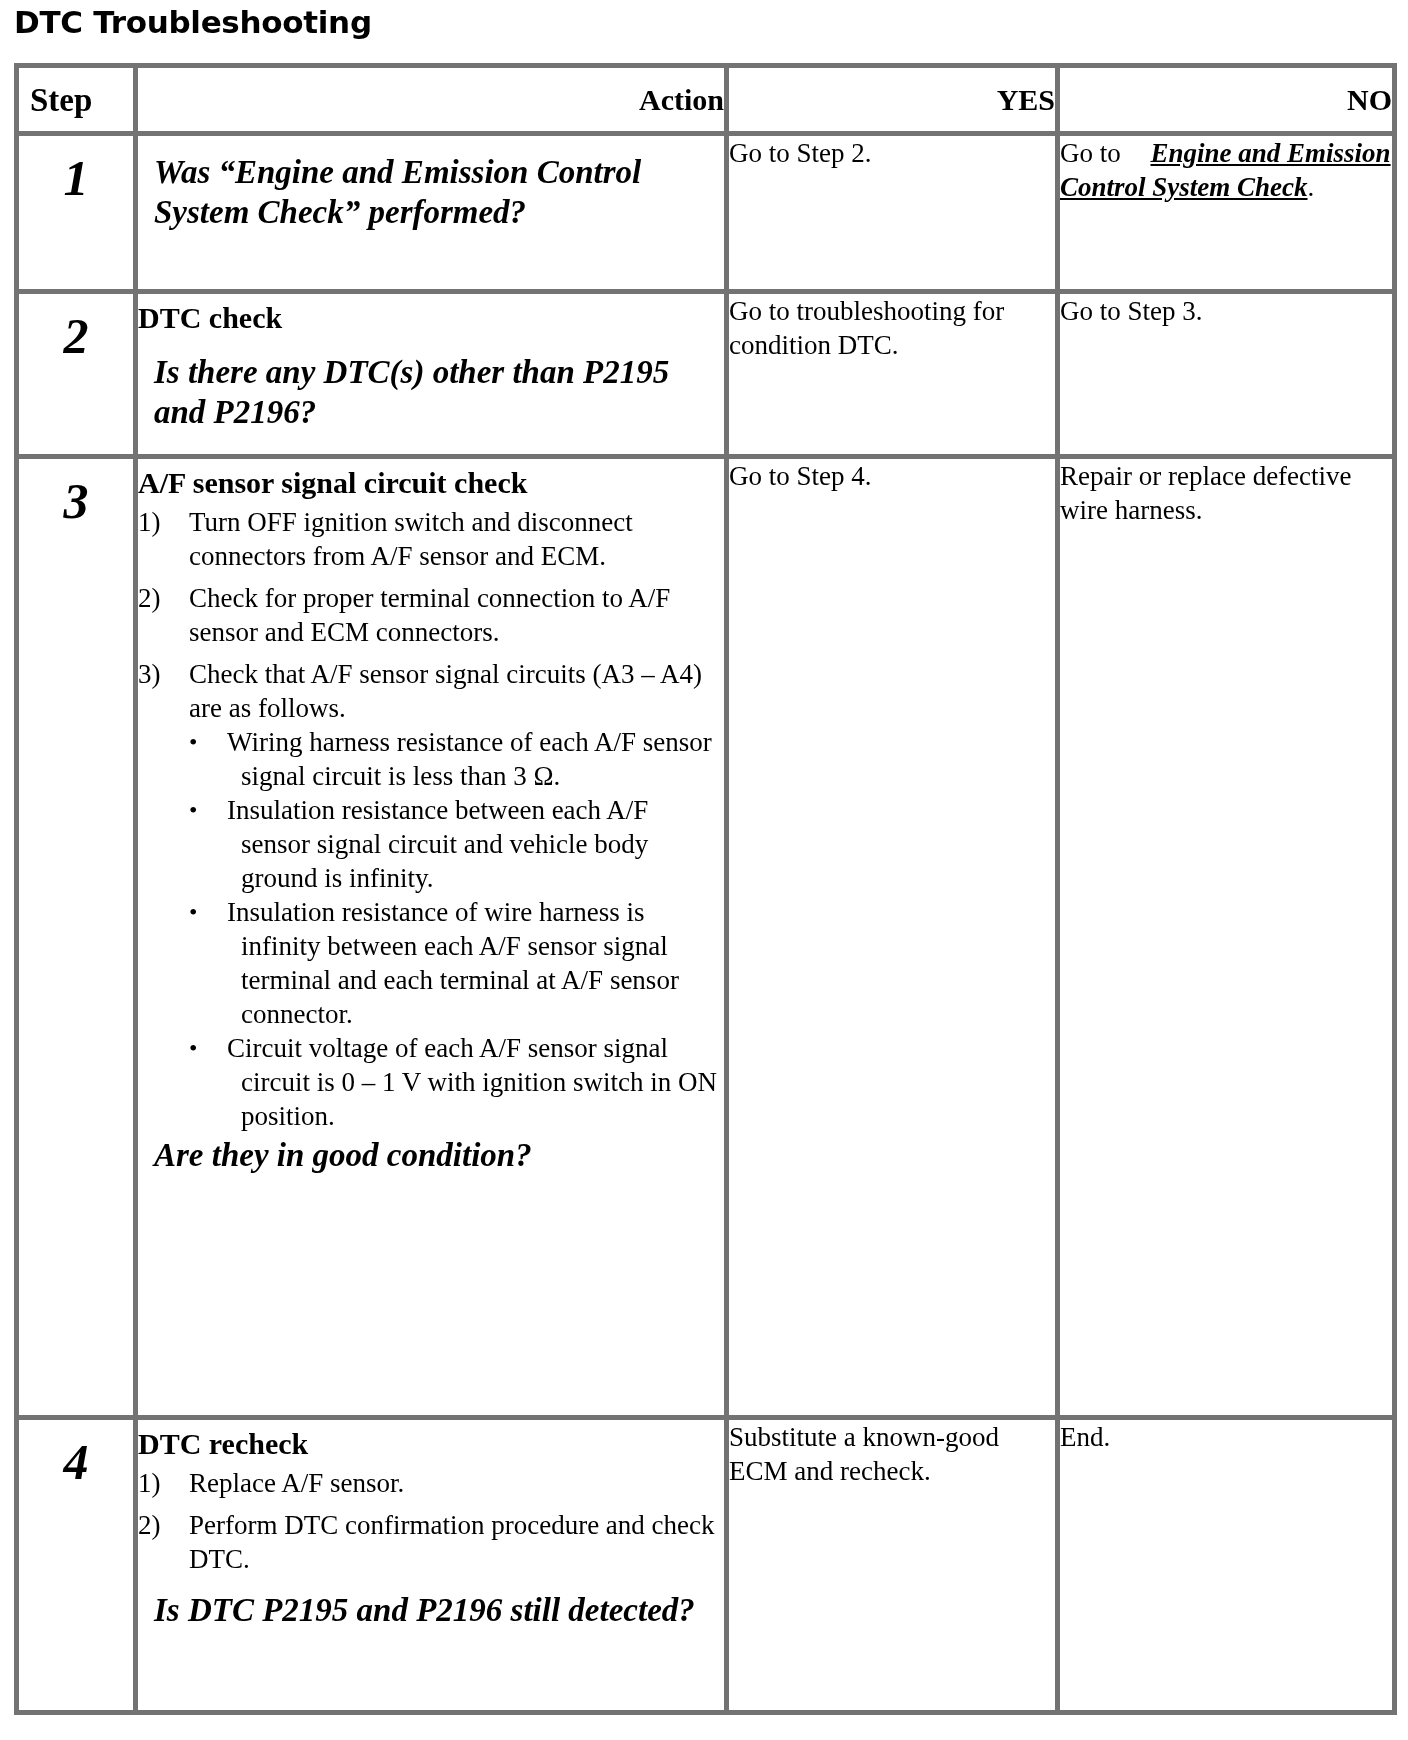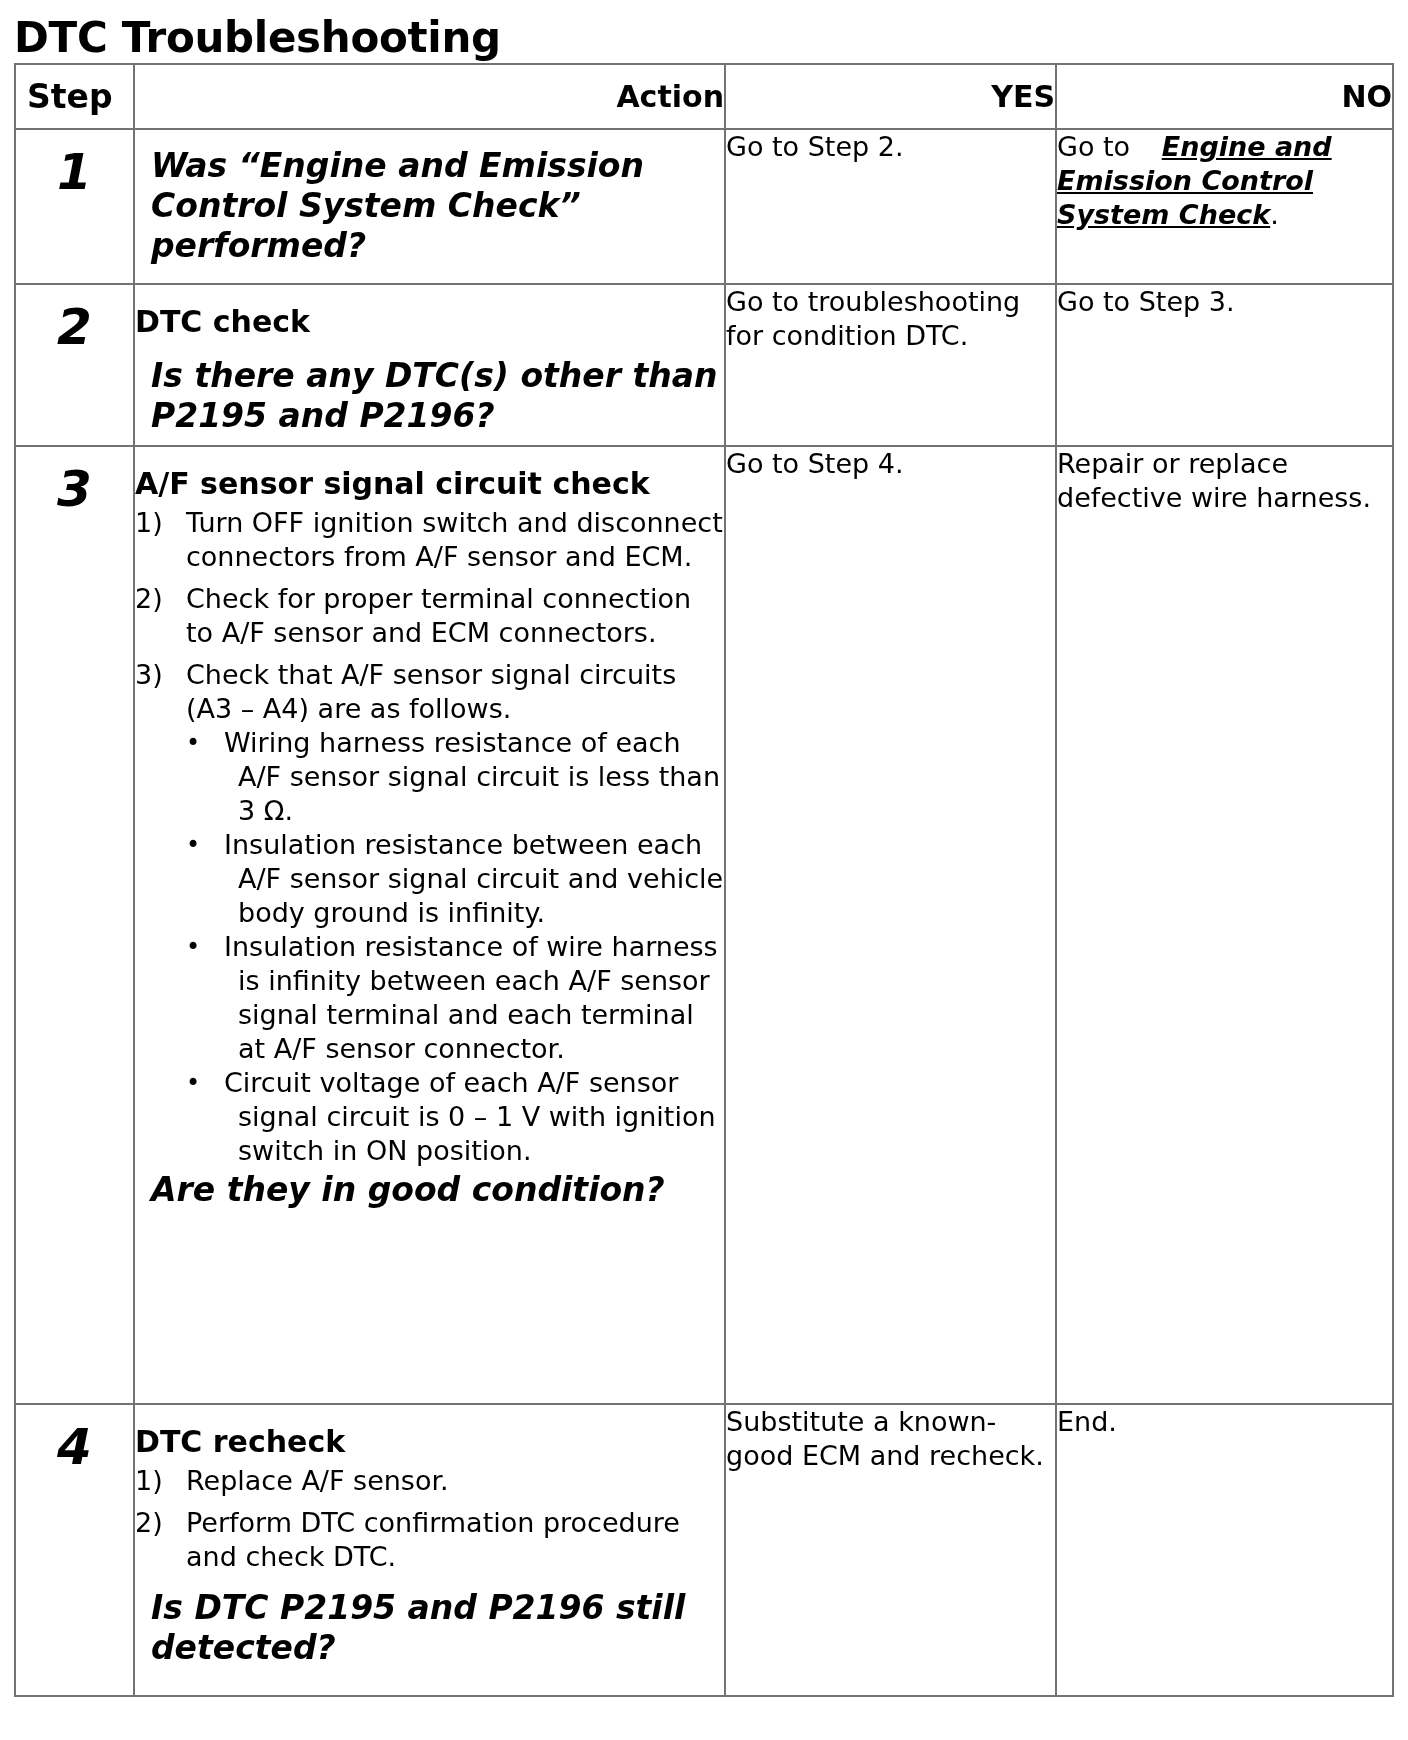--- a/index.html
+++ b/index.html
@@ -11,38 +11,39 @@
       width: 1408px;
       height: 1740px;
       position: relative;
       font-family: "DejaVu Sans", "Liberation Sans", sans-serif;
       color: #000000;
       overflow: hidden;
     }
     .doc-title {
       position: absolute;
       left: 14px;
-      top: 16px;
-      font-size: 42px;
+      top: 0px;
+      font-size: 31px;
       font-weight: bold;
       letter-spacing: -0.3px;
       line-height: 44px;
     }
     table.dtc {
       position: absolute;
       left: 14px;
       top: 63px;
       width: 1378px;
       border-collapse: collapse;
       table-layout: fixed;
     }
     table.dtc th, table.dtc td {
-      border: 2px solid #737373;
+      border: 5px solid #737373;
       vertical-align: top;
       padding: 0;
+      font-family: Liberation Serif, serif;
     }
     table.dtc th {
       height: 63px;
       font-size: 30px;
       font-weight: bold;
       text-align: right;
       vertical-align: middle;
       line-height: 40px;
     }
     table.dtc th.step-h {
@@ -63,21 +64,21 @@
       padding-top: 12px;
       line-height: 60px;
     }
     .action-cell {
       padding: 10px 10px 10px 12px;
     }
     .action-heading {
       font-size: 30px;
       font-weight: bold;
       line-height: 40px;
-      margin-top: 17px;
+      margin-top: 4px;
     }
     .action-question {
       font-size: 33px;
       font-weight: bold;
       font-style: italic;
       line-height: 40px;
       padding-left: 16px;
     }
     .q1 { margin-top: 14px; }
     .q2 { margin-top: 14px; }

